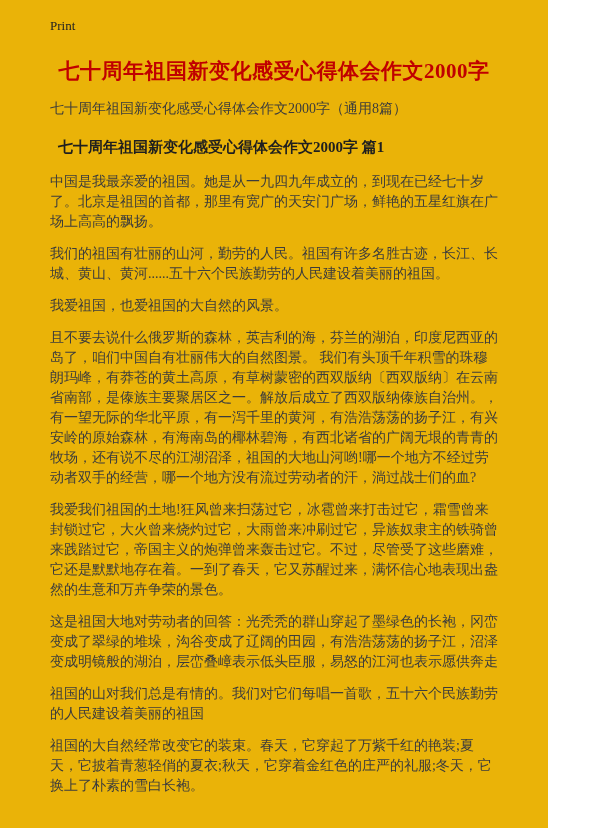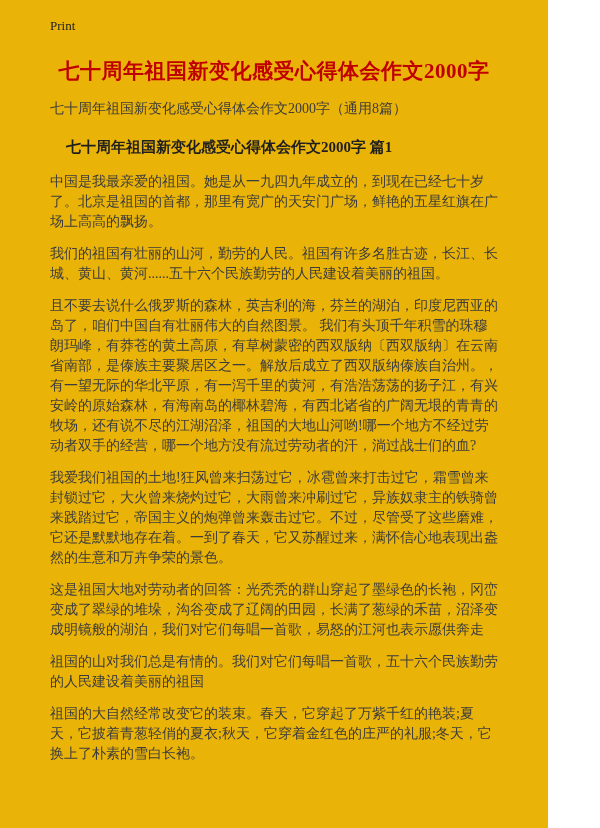--- a/index.html
+++ b/index.html
@@ -41,21 +41,21 @@
   .subtitle {
     font-size: 14px;
     color: #3c3c3c;
     margin: 0 0 19px 0;
     line-height: 1.35;
   }
   .section-heading {
     font-size: 15px;
     font-weight: 700;
     color: #1f1f1f;
-    margin: 0 0 14px 16px;
+    margin: 0 0 14px 8px;
     line-height: 1.3;
   }
   .essay p {
     font-size: 14px;
     line-height: 20px;
     margin: 4px 0 12px 0;
     text-align: left;
     word-break: break-all;
   }
 </style>
@@ -68,20 +68,21 @@
 
   <h1 class="page-title" style="color: rgb(192, 0, 0);">七十周年祖国新变化感受心得体会作文2000字</h1>
 
   <div class="subtitle">七十周年祖国新变化感受心得体会作文2000字（通用8篇）</div>
 
   <div class="section-heading">七十周年祖国新变化感受心得体会作文2000字 篇1</div>
 
   <div class="essay">
     <p>中国是我最亲爱的祖国。她是从一九四九年成立的，到现在已经七十岁了。北京是祖国的首都，那里有宽广的天安门广场，鲜艳的五星红旗在广场上高高的飘扬。</p>
     <p>我们的祖国有壮丽的山河，勤劳的人民。祖国有许多名胜古迹，长江、长城、黄山、黄河......五十六个民族勤劳的人民建设着美丽的祖国。</p>
+    <p>我爱祖国，也爱祖国的大自然的风景。</p>
     <p>且不要去说什么俄罗斯的森林，英吉利的海，芬兰的湖泊，印度尼西亚的岛了，咱们中国自有壮丽伟大的自然图景。 我们有头顶千年积雪的珠穆朗玛峰，有莽苍的黄土高原，有草树蒙密的西双版纳〔西双版纳〕在云南省南部，是傣族主要聚居区之一。解放后成立了西双版纳傣族自治州。，有一望无际的华北平原，有一泻千里的黄河，有浩浩荡荡的扬子江，有兴安岭的原始森林，有海南岛的椰林碧海，有西北诸省的广阔无垠的青青的牧场，还有说不尽的江湖沼泽，祖国的大地山河哟!哪一个地方不经过劳动者双手的经营，哪一个地方没有流过劳动者的汗，淌过战士们的血?</p>
     <p>我爱我们祖国的土地!狂风曾来扫荡过它，冰雹曾来打击过它，霜雪曾来封锁过它，大火曾来烧灼过它，大雨曾来冲刷过它，异族奴隶主的铁骑曾来践踏过它，帝国主义的炮弹曾来轰击过它。不过，尽管受了这些磨难，它还是默默地存在着。一到了春天，它又苏醒过来，满怀信心地表现出盎然的生意和万卉争荣的景色。</p>
-    <p>这是祖国大地对劳动者的回答：光秃秃的群山穿起了墨绿色的长袍，冈峦变成了翠绿的堆垛，沟谷变成了辽阔的田园，长满了葱绿的禾苗，沼泽变成明镜般的湖泊，我们对它们每唱一首歌，易怒的江河也表示愿供奔走</p>
+    <p>这是祖国大地对劳动者的回答：光秃秃的群山穿起了墨绿色的长袍，冈峦变成了翠绿的堆垛，沟谷变成了辽阔的田园，有浩浩荡荡的扬子江，沼泽变成明镜般的湖泊，层峦叠嶂表示低头臣服，易怒的江河也表示愿供奔走</p>
     <p>祖国的山对我们总是有情的。我们对它们每唱一首歌，五十六个民族勤劳的人民建设着美丽的祖国</p>
     <p>祖国的大自然经常改变它的装束。春天，它穿起了万紫千红的艳装;夏天，它披着青葱轻俏的夏衣;秋天，它穿着金红色的庄严的礼服;冬天，它换上了朴素的雪白长袍。</p>
   </div>
 
 </div>
 
 </body></html>

